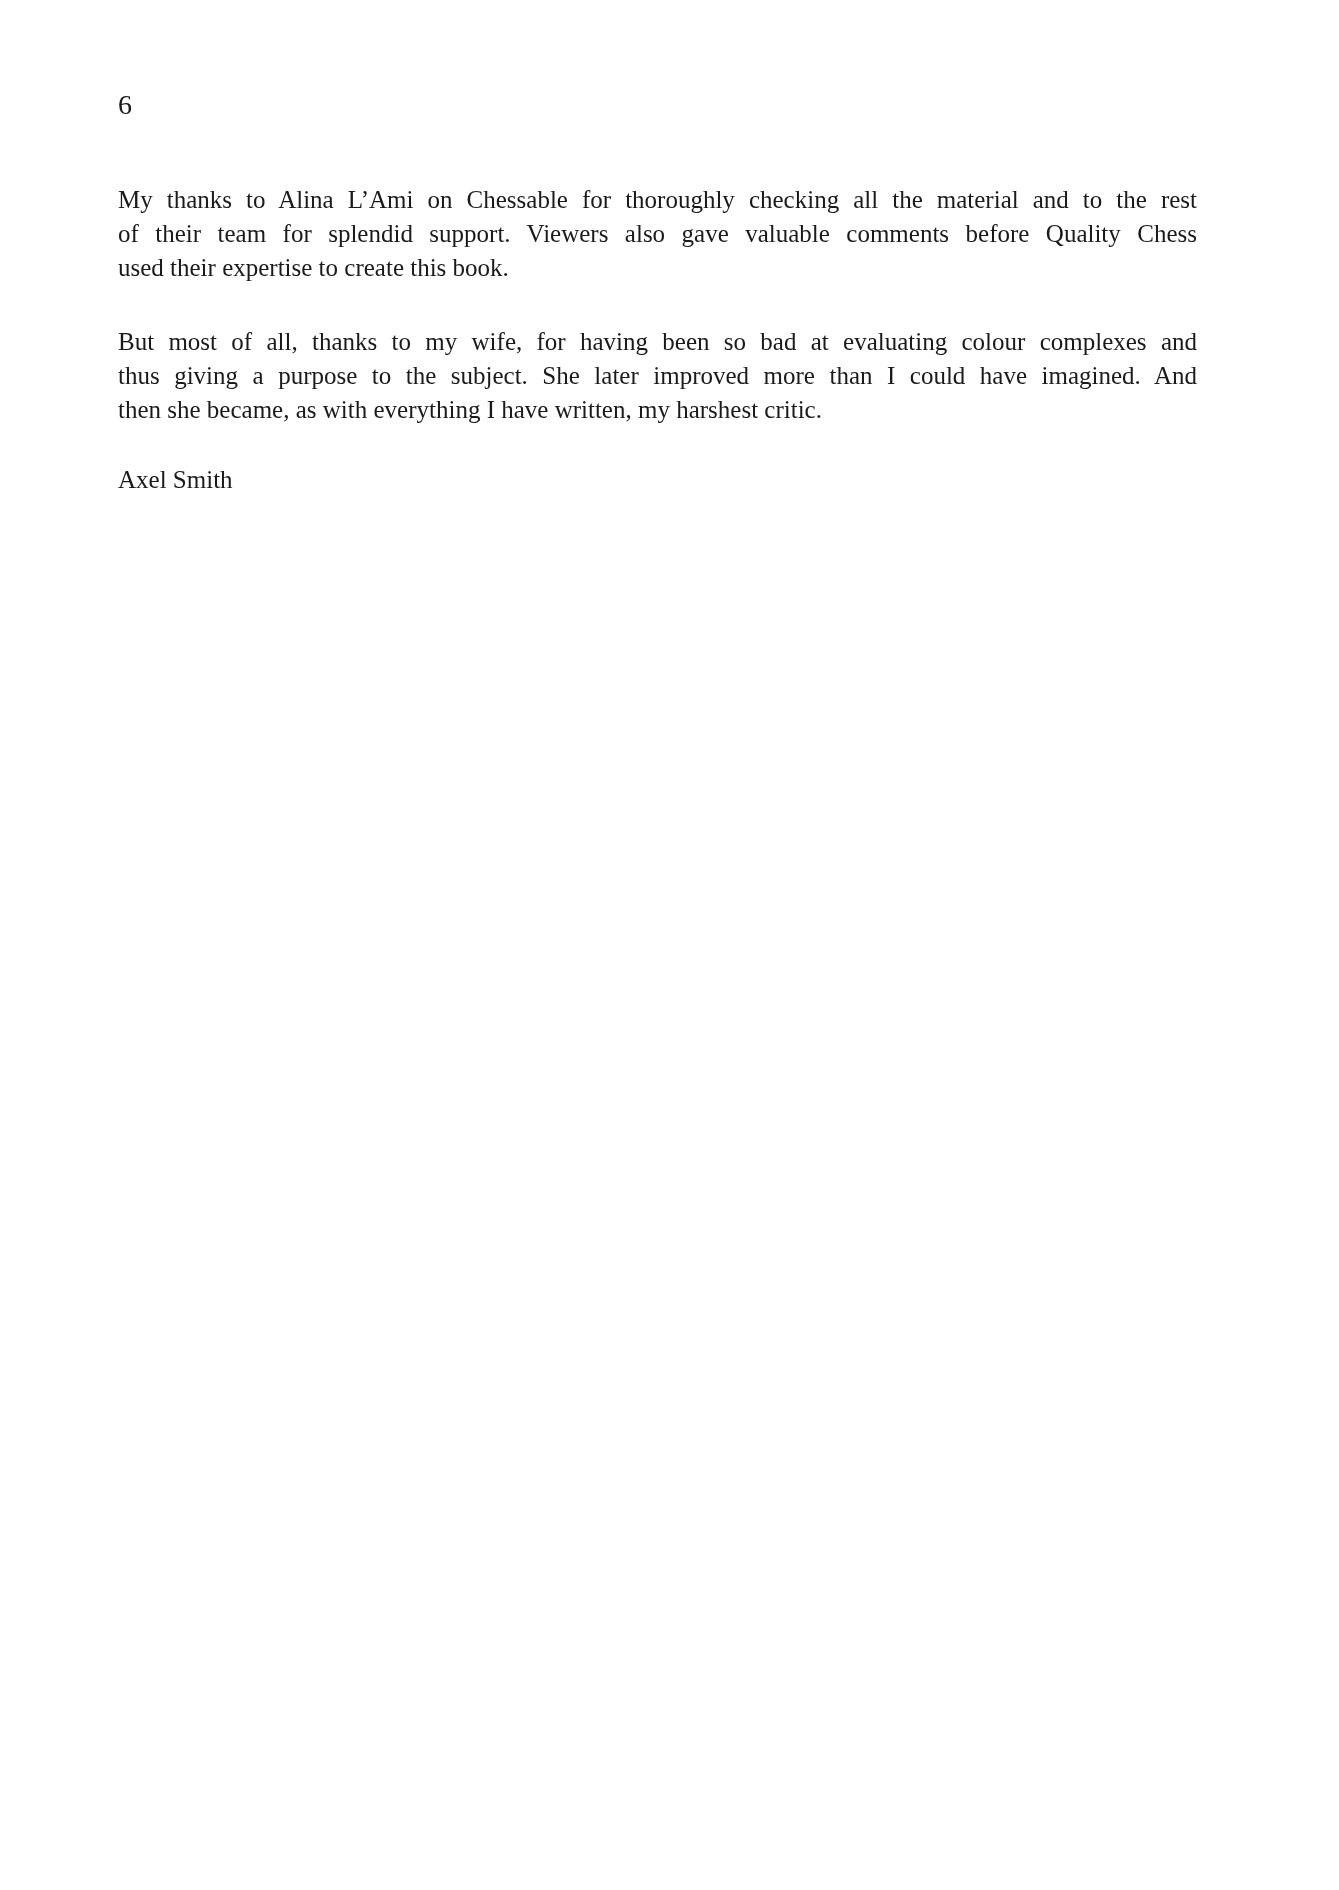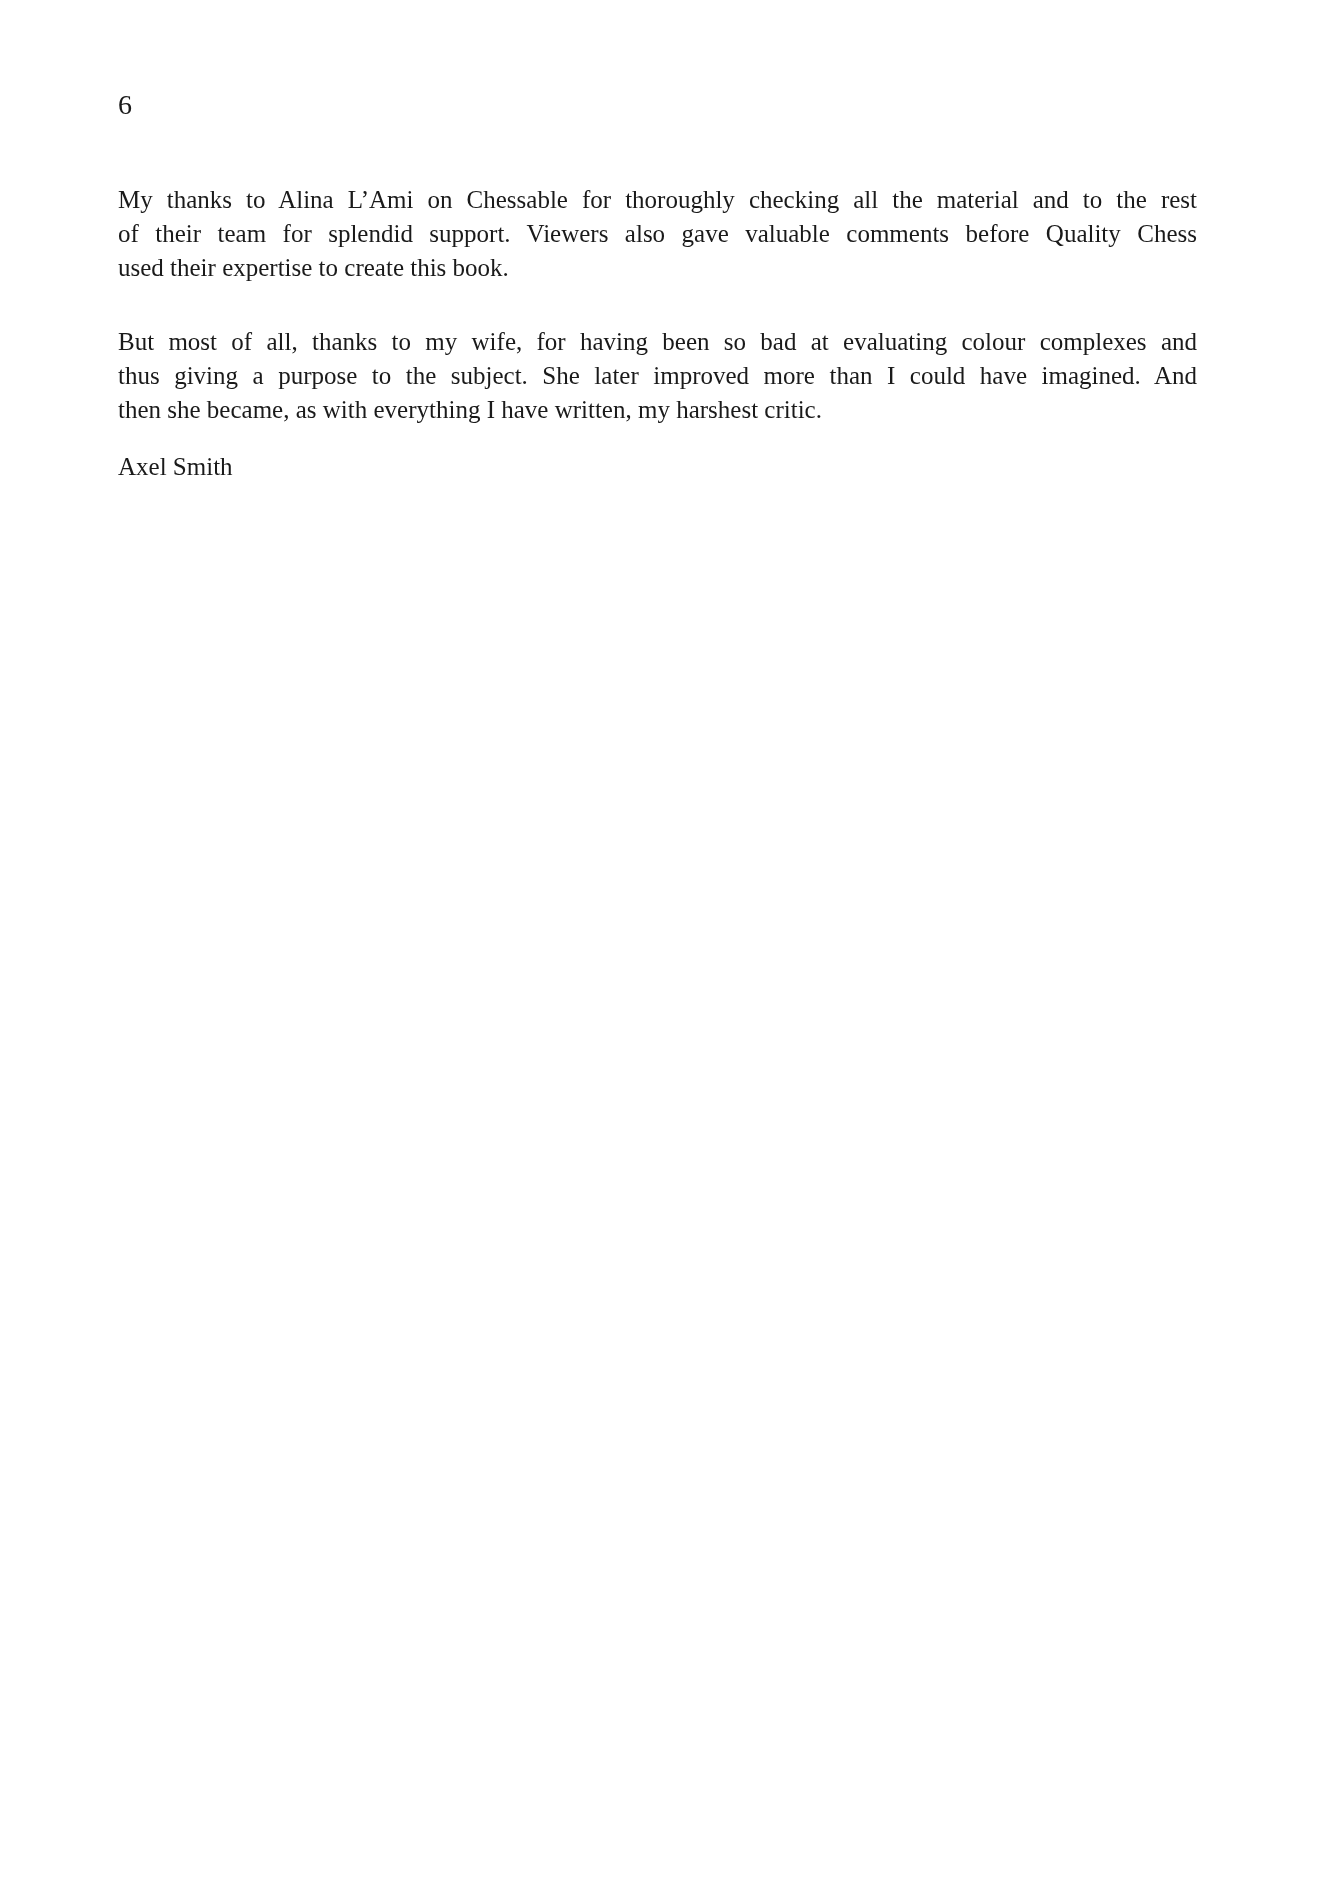--- a/index.html
+++ b/index.html
@@ -32,21 +32,21 @@
   }
   .textblock {
     position: absolute;
     left: 118px;
     width: 1079px;
     font-size: 25px;
     line-height: 34px;
   }
   .p1 { top: 183px; }
   .p2 { top: 325px; }
-  .sig { top: 450px; }
+  .sig { top: 463px; }
   .line.justified {
     text-align: justify;
     text-align-last: justify;
   }
   .line {
     min-height: 34px;
   }
 </style>
 </head>
 <body>

